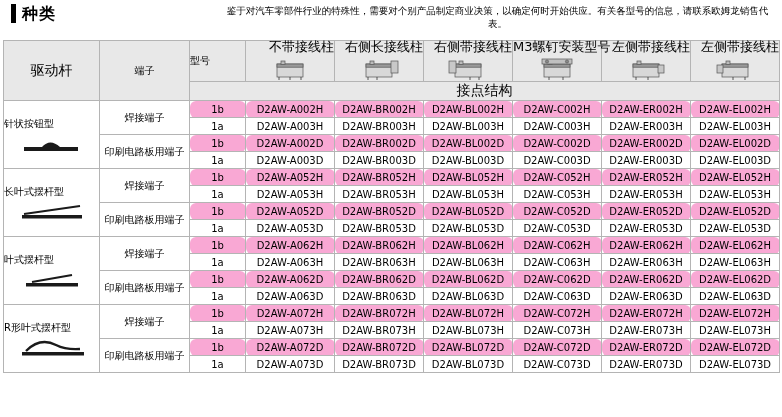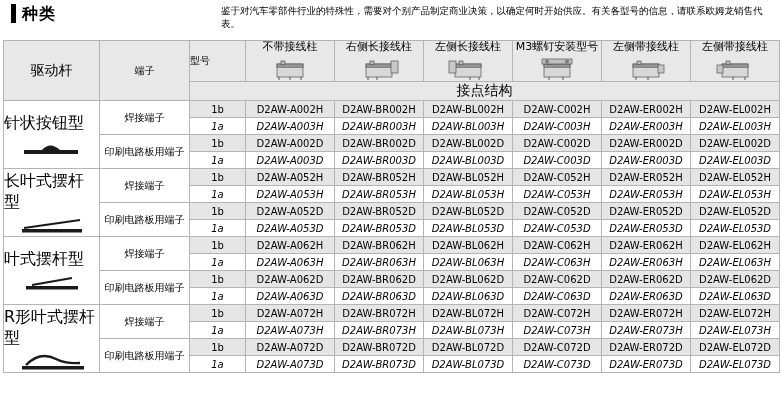--- a/index.html
+++ b/index.html
@@ -39,21 +39,21 @@
     font-weight: bold;
     letter-spacing: 1px;
     line-height: 19px;
   }
   .header-note {
     flex: 1;
     font-size: 9.5px;
     line-height: 1.35;
     padding-top: 1px;
     padding-right: 4px;
-    text-align: left;
+    text-align: center;
   }
 
   
   table.spec {
     border-collapse: collapse;
     width: 776px;
     margin: 0 0 0 3px;
     table-layout: fixed;
   }
   table.spec td, table.spec th {
@@ -81,44 +81,45 @@
     font-size: 14px;
     padding-left: 5px;
     text-align: center;
   }
   .var-head {
     background: #e8e8e8;
     text-align: center;
     padding: 2px 1px 3px 1px;
   }
   .var-label {
-    font-size: 11px;
+    font-size: 13px;
     display: block;
     line-height: 12px;
     margin-bottom: 2px;
     white-space: nowrap;
+    text-align: right;
   }
   .sw-ico { display: block; margin: 0 auto; }
 
   .corner-drive {
     background: #e8e8e8;
     text-align: center;
     font-size: 14px;
   }
   .corner-term {
     background: #e8e8e8;
     text-align: center;
     font-size: 10px;
     margin-top: 32px;
   }
 
   
   .grp-name {
     background: #ffffff;
-    font-size: 16px;
+    font-size: 10px;
     text-align: left;
     padding: 2px 0 2px 4px;
     vertical-align: top;
   }
   .grp-name .gl { display: block; margin-bottom: 2px; }
   .lever-ico { display: block; margin: 2px auto 0 auto; }
 
   .term-cell {
     text-align: center;
     font-size: 10px;
@@ -127,22 +128,22 @@
   .contact-cell {
     text-align: center;
     font-size: 10px;
     height: 17px;
   }
   .part-cell {
     text-align: center;
     font-size: 10px;
     white-space: nowrap;
   }
-  .shade { background: #e5e5e5; }
-  .plain { background: #ffffff; font-style: italic; }
+  .shade { background: #f9a8d4; border-radius: 6px; }
+  .plain { background: #ffffff; }
 </style>
 </head>
 <body>
 
 <div class="page">
 
   <div class="header">
     <div class="title-wrap">
       <span class="title-bar"></span>
       <span class="title-text">种类</span>
@@ -183,21 +184,21 @@
             <svg width="44" height="26" viewBox="0 0 44 26" class="sw-ico">
               <rect x="9" y="9" width="26" height="13" fill="#d8d8d8" stroke="#555" stroke-width="0.7"></rect>
               <rect x="9" y="9" width="26" height="3.2" fill="#9a9a9a" stroke="#555" stroke-width="0.7"></rect>
               <rect x="13" y="6" width="4" height="3.5" fill="#bbbbbb" stroke="#555" stroke-width="0.7"></rect>
               <rect x="34" y="6" width="7" height="12" fill="#c8c8c8" stroke="#555" stroke-width="0.7"></rect>
               <line x1="11" y1="22" x2="11" y2="25" stroke="#333" stroke-width="0.8"></line>
               <line x1="20" y1="22" x2="20" y2="25" stroke="#333" stroke-width="0.8"></line>
             </svg>
           </td>
           <td class="var-head">
-            <span class="var-label">左侧长接线柱</span>
+            <span class="var-label">右侧带接线柱</span>
             <svg width="44" height="26" viewBox="0 0 44 26" class="sw-ico">
               <rect x="9" y="9" width="26" height="13" fill="#d8d8d8" stroke="#555" stroke-width="0.7"></rect>
               <rect x="9" y="9" width="26" height="3.2" fill="#9a9a9a" stroke="#555" stroke-width="0.7"></rect>
               <rect x="13" y="6" width="4" height="3.5" fill="#bbbbbb" stroke="#555" stroke-width="0.7"></rect>
               <rect x="3" y="6" width="7" height="12" fill="#c8c8c8" stroke="#555" stroke-width="0.7"></rect>
               <line x1="24" y1="22" x2="24" y2="25" stroke="#333" stroke-width="0.8"></line>
               <line x1="33" y1="22" x2="33" y2="25" stroke="#333" stroke-width="0.8"></line>
             </svg>
           </td>
           <td class="var-head">

